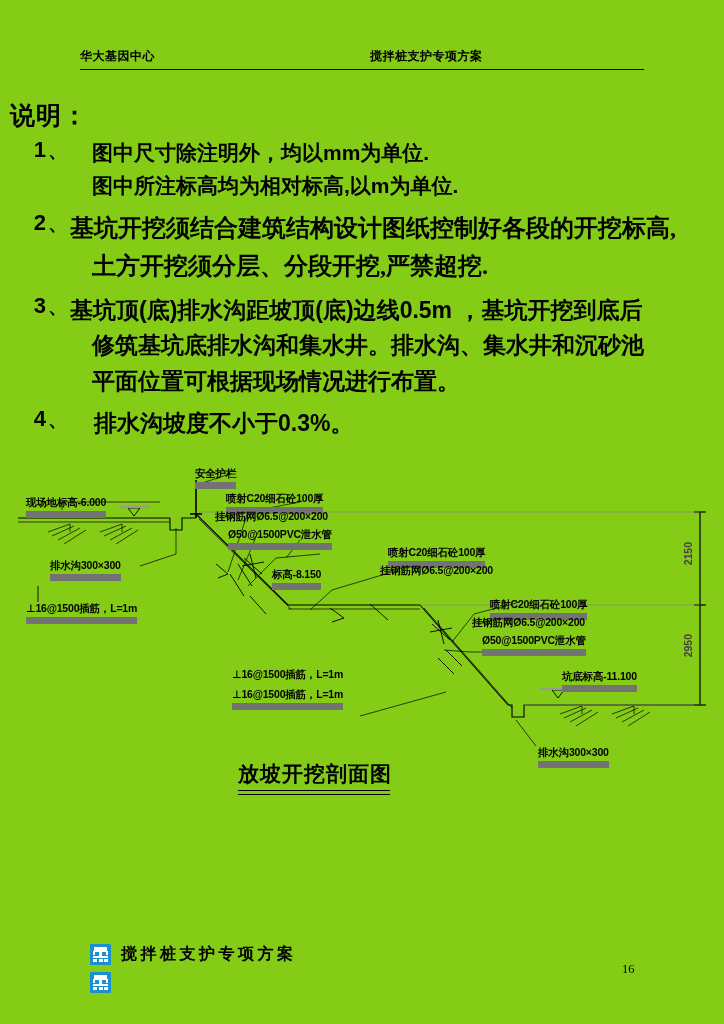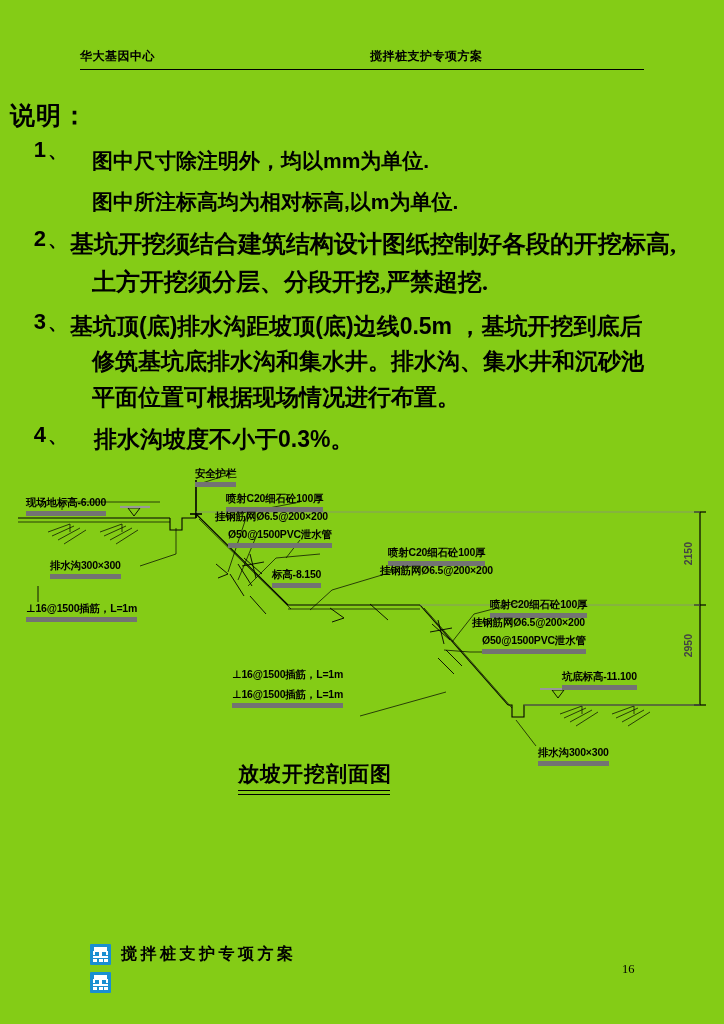--- a/index.html
+++ b/index.html
@@ -18,31 +18,31 @@
 
   
   .notes{position:absolute;left:10px;top:100px;width:710px;}
   .note-title{font-size:25px;font-weight:bold;line-height:1.25;letter-spacing:1px;}
   .note-row{display:flex;align-items:flex-start;}
   .note-num{width:36px;flex:0 0 36px;text-align:right;font-size:22px;font-weight:bold;}
   .note-dun{width:24px;flex:0 0 24px;text-align:center;font-size:20px;font-weight:bold;}
   .note-body{flex:1;}
   .note-l{font-size:22px;font-weight:bold;line-height:1.55;white-space:nowrap;letter-spacing:0px;}
   .note-l.ind{padding-left:22px;}
-  .n1{font-size:21px;margin-top:8px;}
+  .n1{font-size:21px;}
   .n2{font-size:24px;font-family:Liberation Serif, serif;}
   .n3{font-size:23px;}
   .n4{font-size:23px;margin-left:24px;}
 
   
   .drawing{position:absolute;left:0;top:462px;width:724px;height:330px;}
   .dw-svg{position:absolute;left:0;top:0;}
   .lbl{position:absolute;font-size:10.5px;font-weight:bold;white-space:nowrap;letter-spacing:-0.2px;
        font-family:"Liberation Sans","DejaVu Sans",sans-serif;}
-  .lbl.u{border-bottom:5px solid #737373;padding-bottom:1px;}
+  .lbl.u{border-bottom:7px solid #737373;padding-bottom:1px;}
   .vlbl{position:absolute;font-size:10.5px;font-weight:bold;white-space:nowrap;
         writing-mode:vertical-rl;text-orientation:mixed;transform:rotate(180deg);color:#444;}
   .caption{position:absolute;left:238px;top:760px;font-size:21px;font-weight:bold;letter-spacing:1px;}
   .caption-rule{position:absolute;left:238px;top:790px;width:152px;border-top:1.6px solid #000;}
   .caption-rule2{position:absolute;left:238px;top:794px;width:152px;border-top:1.1px solid #000;}
 
   
   .footer{position:absolute;left:90px;top:940px;}
   .f-row{display:flex;align-items:center;height:28px;}
   .f-logo{width:21px;height:21px;background:#1a8fd1;position:relative;flex:0 0 21px;margin-right:10px;

